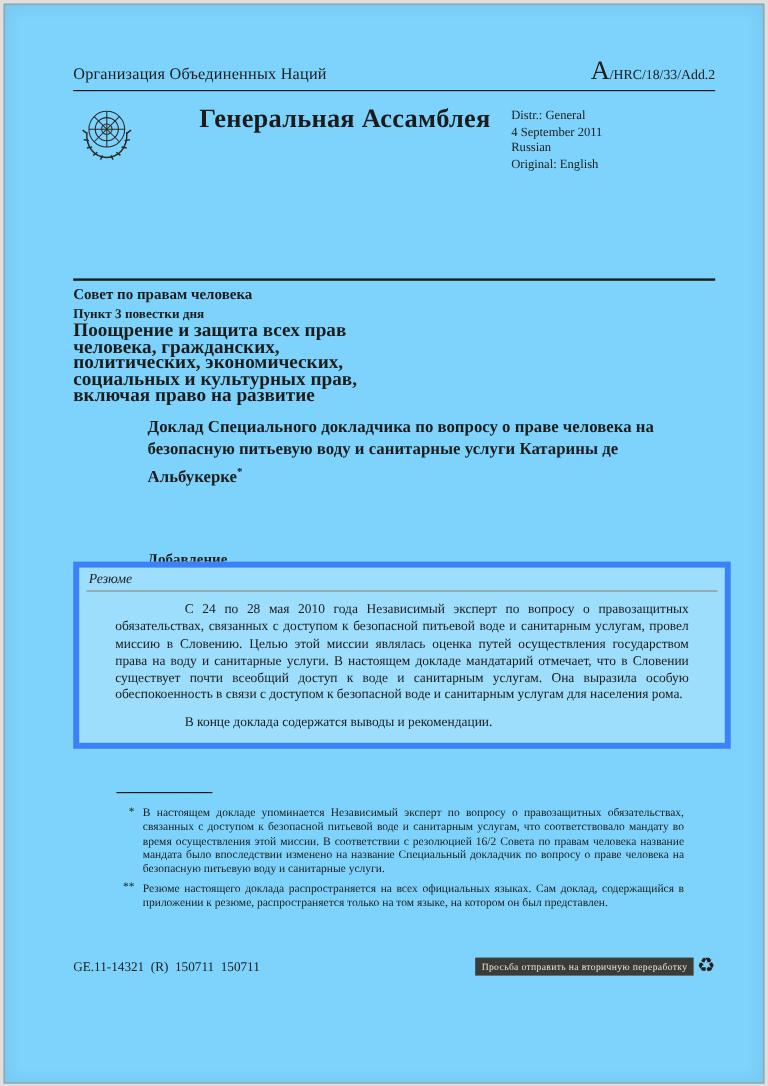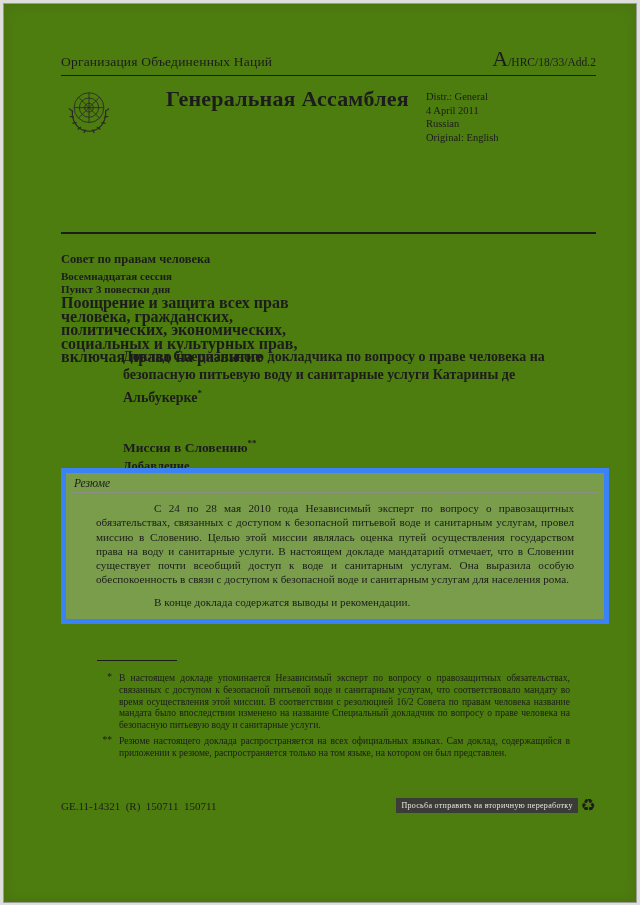--- a/index.html
+++ b/index.html
@@ -6,39 +6,39 @@
   body{
     width:640px;height:905px;
     background:#dededb;
     font-family:"Liberation Serif","DejaVu Serif",serif;
     color:#1c1c1c;
     position:relative;
     overflow:hidden;
   }
   .page{
     position:absolute;left:3px;top:3px;width:632px;height:898px;
-    background:#4d7c0f;
+    background:#7dd3fc;
     border:1px solid #9a9a96;
     box-shadow:inset 0 0 14px rgba(0,0,0,.08);
   }
   .abs{position:absolute;}
 
   
   .org-name{left:57px;top:50px;font-size:13.5px;letter-spacing:.2px;}
   .doc-symbol{right:40px;top:42px;text-align:left;white-space:nowrap;}
   .doc-symbol .big-a{font-size:22px;font-weight:400;}
   .doc-symbol .rest{font-size:11.5px;}
   .rule-1{left:57px;right:40px;top:71px;height:1px;background:#1c1c1c;}
   .emblem{left:57px;top:80px;width:56px;height:56px;}
   .assembly-title{left:126px;top:82px;font-size:22px;font-weight:bold;letter-spacing:.2px;margin-left:36px;}
   .distr-block{left:422px;top:86px;font-size:10.5px;line-height:13.5px;}
 
   
   .rule-2{left:57px;right:40px;top:228px;height:2px;background:#1c1c1c;}
-  .council-block{left:57px;top:248px;width:270px;}
+  .council-block{left:57px;top:234px;width:270px;}
   .council{font-size:12.5px;font-weight:bold;margin:0 0 3px 0;}
   .session{font-size:11px;font-weight:bold;margin:0 0 1px 0;}
   .agenda-item{font-size:11px;font-weight:bold;margin:0 0 1px 0;}
   .agenda-text{font-size:16px;font-weight:bold;line-height:13.5px;max-width:245px;margin:0;}
 
   
   .doc-title{left:119px;top:344px;width:452px;font-size:14px;font-weight:bold;line-height:18px;}
   .doc-title sup{font-size:9px;}
   .addendum{left:119px;top:408px;font-size:12.5px;font-weight:bold;margin-top:47px;}
   .mission{left:119px;top:434px;font-size:13.5px;font-weight:bold;}
@@ -103,41 +103,37 @@
     <g stroke="#2a2a28" fill="none" stroke-width="1.4">
       <path d="M13 30 C12 45 21 54 32 54 C43 54 52 45 51 30"></path>
       <path d="M13 31 l-4 -3 M15 38 l-5 -1 M18 44 l-5 1 M23 49 l-4 3 M28 52 l-2 4 M51 31 l4 -3 M49 38 l5 -1 M46 44 l5 1 M41 49 l4 3 M36 52 l2 4"></path>
     </g>
   </svg>
 
   <div class="abs assembly-title">Генеральная Ассамблея</div>
 
   <div class="abs distr-block">
     <div>Distr.: General</div>
-    <div>4 April 2011</div>
+    <div>4 September 2011</div>
     <div>Russian</div>
     <div>Original: English</div>
   </div>
 
   <div class="abs rule-2"></div>
 
   <div class="abs council-block">
     <p class="council">Совет по правам человека</p>
-    <p class="session">Восемнадцатая сессия</p>
     <p class="agenda-item">Пункт 3 повестки дня</p>
     <p class="agenda-text">Поощрение и защита всех прав человека, гражданских, политических, экономических, социальных и культурных прав, включая право на развитие</p>
   </div>
 
   <div class="abs doc-title">
     <span>Доклад Специального докладчика по вопросу о праве человека на безопасную питьевую воду и санитарные услуги Катарины де Альбукерке</span><sup>*</sup>
   </div>
   <div class="abs addendum">Добавление</div>
-  <div class="abs mission">
-    <span>Миссия в Словению</span><sup>**</sup>
-  </div>
 
   <div class="abs summary-box">
     <p class="summary-label">Резюме</p>
     <div class="summary-rule"></div>
     <p class="summary-para">С 24 по 28 мая 2010 года Независимый эксперт по вопросу о правозащитных обязательствах, связанных с доступом к безопасной питьевой воде и санитарным услугам, провел миссию в Словению. Целью этой миссии являлась оценка путей осуществления государством права на воду и санитарные услуги. В настоящем докладе мандатарий отмечает, что в Словении существует почти всеобщий доступ к воде и санитарным услугам. Она выразила особую обеспокоенность в связи с доступом к безопасной воде и санитарным услугам для населения рома.</p>
     <p class="summary-para">В конце доклада содержатся выводы и рекомендации.</p>
   </div>
 
   <div class="abs footnote-sep"></div>
   <div class="abs footnotes">

